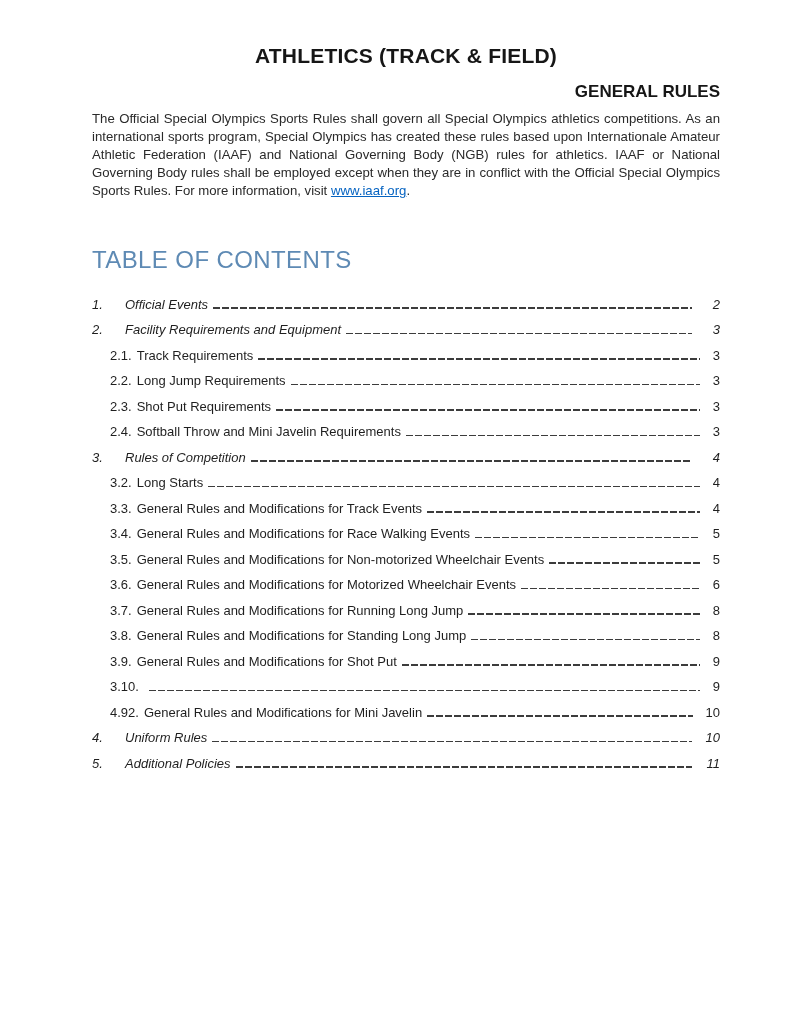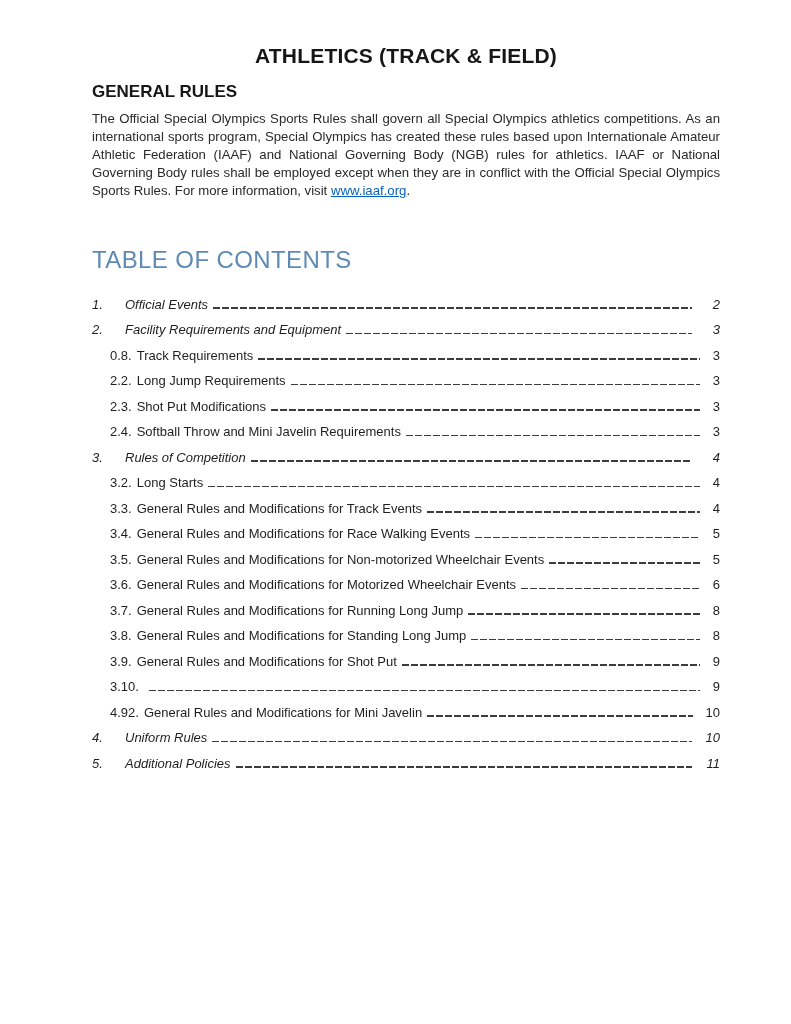--- a/index.html
+++ b/index.html
@@ -6,21 +6,21 @@
   .page{
     width:791px;height:1024px;background:#ffffff;position:relative;
     font-family:"Liberation Sans",sans-serif;color:#1f1f1f;box-sizing:border-box;
     padding:44px 71px 0 92px;overflow:hidden;
   }
   .doc-title{
     text-align:center;font-weight:bold;font-size:21px;letter-spacing:0.2px;
     color:#161616;margin:0 0 14px 0;
   }
   .doc-subtitle{
-    text-align:left;font-weight:bold;font-size:17px;color:#161616;margin:0 0 8px 0;
+    text-align:right;font-weight:bold;font-size:17px;color:#161616;margin:0 0 8px 0;
   }
   .intro{
     font-size:13.2px;line-height:18px;text-align:justify;color:#2a2a2a;margin:0;
   }
   .intro a{color:#0563c1;text-decoration:underline;cursor:pointer;}
   .toc-heading{
     margin:46px 0 0 0;font-size:24px;font-weight:400;letter-spacing:0.4px;
     color:#5e8ab4;
   }
   .toc-list{margin-top:12px;}
@@ -58,34 +58,34 @@
         <span class="leader"></span>
         <span class="pg">2</span>
       </div>
       <div class="toc-row level1">
         <span class="num">2.</span>
         <span class="lbl">Facility Requirements and Equipment</span>
         <span class="leader"></span>
         <span class="pg">3</span>
       </div>
       <div class="toc-row level2">
-        <span class="num">0.8.</span>
+        <span class="num">2.1.</span>
         <span class="lbl">Track Requirements</span>
         <span class="leader"></span>
         <span class="pg">3</span>
       </div>
       <div class="toc-row level2">
         <span class="num">2.2.</span>
         <span class="lbl">Long Jump Requirements</span>
         <span class="leader"></span>
         <span class="pg">3</span>
       </div>
       <div class="toc-row level2">
         <span class="num">2.3.</span>
-        <span class="lbl">Shot Put Modifications</span>
+        <span class="lbl">Shot Put Requirements</span>
         <span class="leader"></span>
         <span class="pg">3</span>
       </div>
       <div class="toc-row level2">
         <span class="num">2.4.</span>
         <span class="lbl">Softball Throw and Mini Javelin Requirements</span>
         <span class="leader"></span>
         <span class="pg">3</span>
       </div>
       <div class="toc-row level1">

